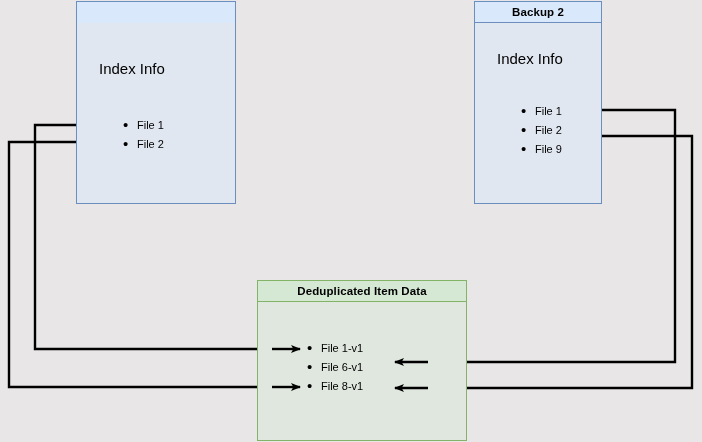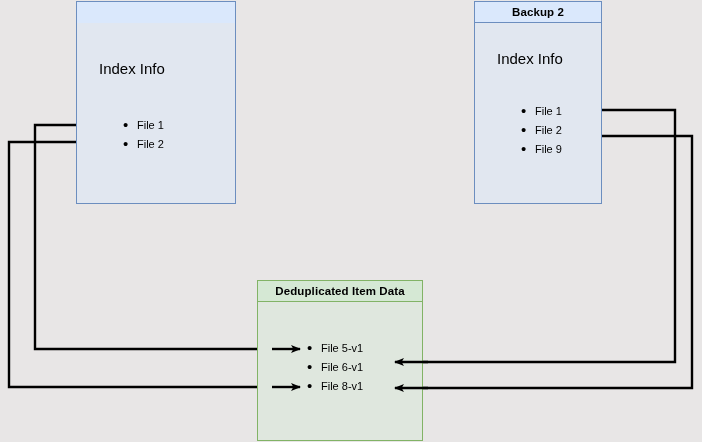--- a/index.html
+++ b/index.html
@@ -135,25 +135,25 @@
     <div class="box-head head-blue">Backup 2</div>
     <div class="box-body"></div>
     <div class="label-index" style="left:22px; top:48px;">Index Info</div>
     <ul class="bullet-list" style="left:44px; top:100px;">
       <li>File 1</li>
       <li>File 2</li>
       <li>File 9</li>
     </ul>
   </div>
 
-  <div class="box box-green" style="left:257px; top:280px; width:166px; height:161px;">
+  <div class="box box-green" style="left:257px; top:280px; width:210px; height:161px;">
     <div class="box-head head-green">Deduplicated Item Data</div>
     <div class="box-body"></div>
     <ul class="bullet-list" style="left:47px; top:58px;">
-      <li>File 5-v1</li>
+      <li>File 1-v1</li>
       <li>File 6-v1</li>
       <li>File 8-v1</li>
     </ul>
   </div>
 
   <svg class="svg-layer" viewBox="0 0 702 442" xmlns="http://www.w3.org/2000/svg" style="pointer-events:none;">
     <defs>
       <marker id="arrowEnd2" markerWidth="10" markerHeight="8" refX="9" refY="4" orient="auto" markerUnits="userSpaceOnUse">
         <path d="M0,0 L10,4 L0,8 L2.4,4 Z" fill="#000000"></path>
       </marker>

